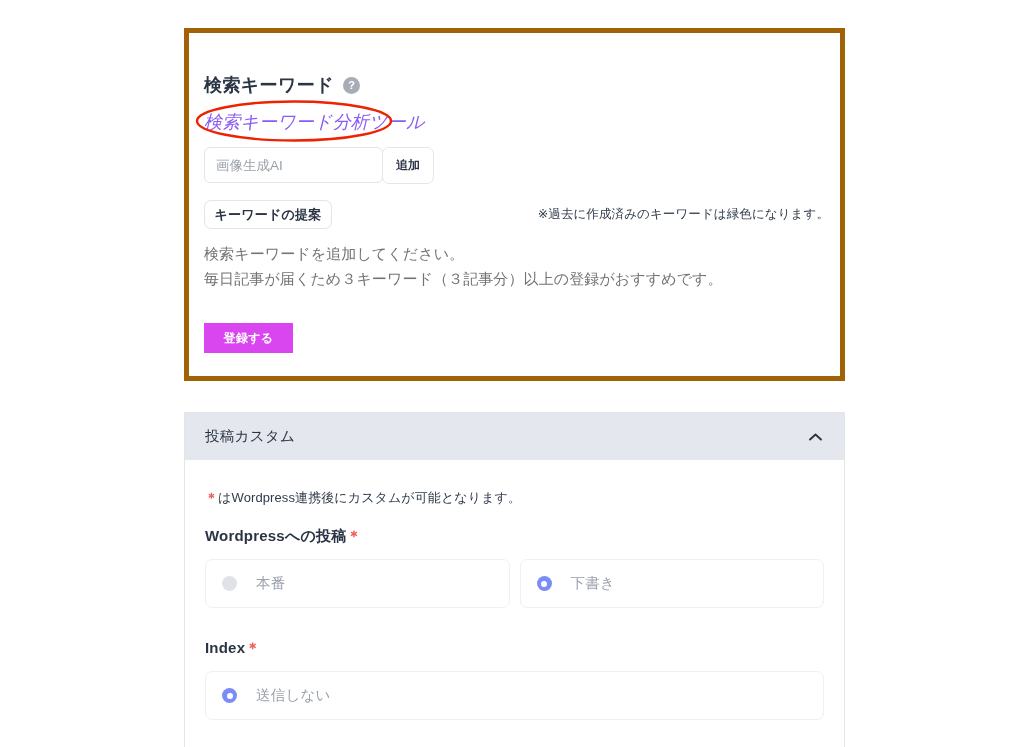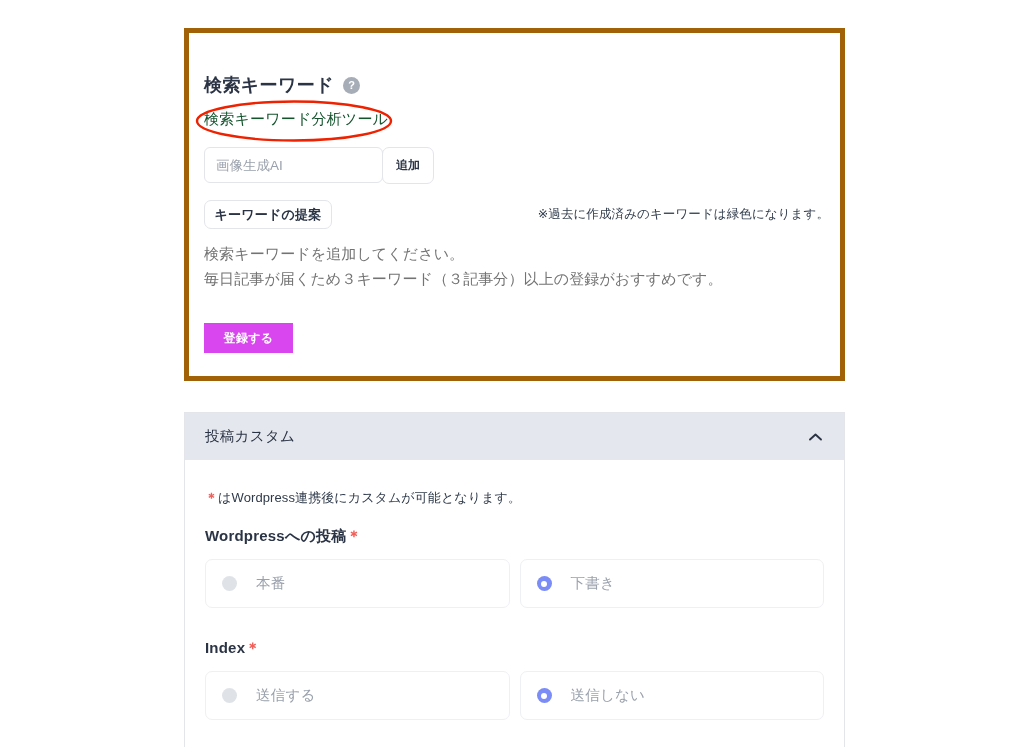--- a/index.html
+++ b/index.html
@@ -54,24 +54,25 @@
     display: flex;
     align-items: center;
     justify-content: center;
     line-height: 1;
   }
 
   .kw-link {
     position: absolute;
     left: 15px;
     top: 77px;
-    font-size: 15px;
-    color: #14532d;
+    font-size: 18px;
+    color: #8b5cf6;
     text-decoration: none;
     letter-spacing: .2px;
+    font-style: italic;
   }
 
   
   .annot-ellipse {
     position: absolute;
     left: 4px;
     top: 66px;
     width: 202px;
     height: 44px;
     pointer-events: none;
@@ -309,24 +310,20 @@
         <div class="radio-box selected">
           <span class="radio-dot"></span>
           <span class="radio-label">下書き</span>
         </div>
       </div>
 
       <div class="field-label index-label">
         <span>Index</span><span class="ast">＊</span>
       </div>
       <div class="radio-row">
-        <div class="radio-box">
-          <span class="radio-dot"></span>
-          <span class="radio-label">送信する</span>
-        </div>
         <div class="radio-box selected">
           <span class="radio-dot"></span>
           <span class="radio-label">送信しない</span>
         </div>
       </div>
 
     </div>
   </section>
 
 </div>

